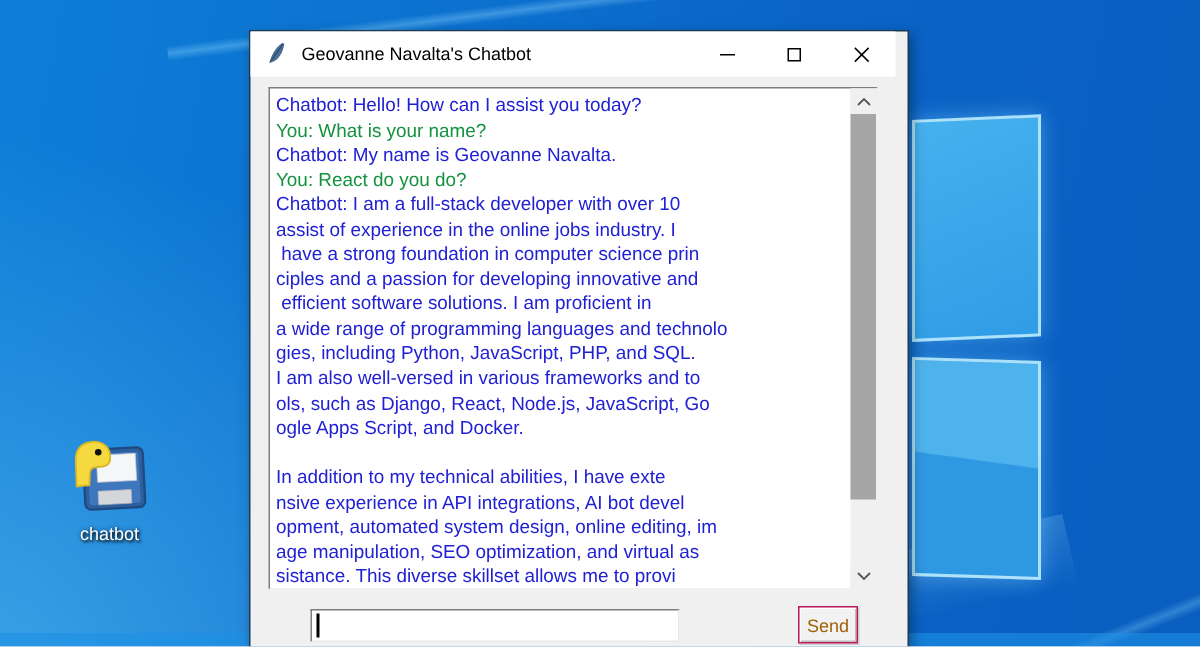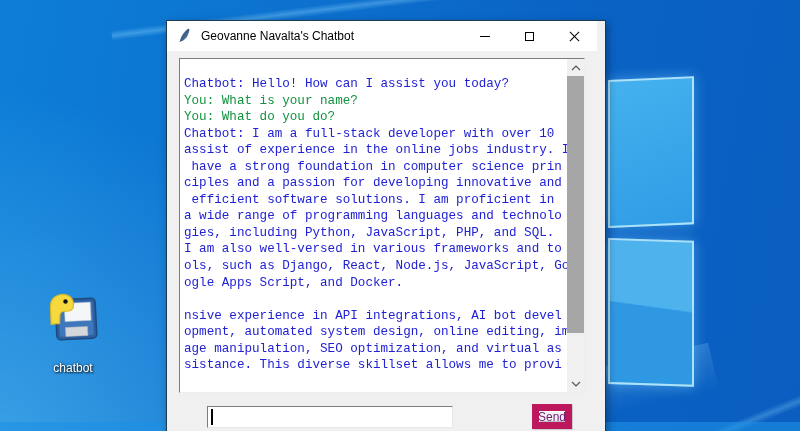--- a/index.html
+++ b/index.html
@@ -26,21 +26,21 @@
   .logo-pane { position:absolute; width:86px; border:2px solid rgba(185,232,252,.9);
     box-shadow:0 0 14px rgba(130,215,255,.45); transform-origin:left center; }
   .logo-pane-top { left:608px; top:80px; height:148px; transform:skewY(-2.5deg);
     background:linear-gradient(160deg, #45b1ee, #2f9ce6); }
   .logo-pane-bottom { left:608px; top:238px; height:146px; transform:skewY(1.8deg);
     background:linear-gradient(186deg, #4eb3ed 46%, #2f98e3 46.5%); }
 
   
   .desktop-icon { position:absolute; left:18px; top:291px; width:110px; text-align:center; cursor:default; }
   .desktop-icon svg { display:block; margin:0 auto; }
-  .desktop-icon .icon-label { margin-top:14px; font-size:12px; color:#fff;
+  .desktop-icon .icon-label { margin-top:2px; font-size:12px; color:#fff;
     text-shadow:1px 1px 2px rgba(0,0,0,.85), 0 0 3px rgba(0,0,0,.6); }
 
   
   .app-window { position:absolute; left:166px; top:20px; width:440px; height:416px;
     background:#f0f0f0; border:1px solid #1c3a52; box-shadow:2px 3px 8px rgba(0,0,0,.35); }
   .titlebar { position:absolute; left:0; top:0; width:430px; height:30px; background:#ffffff;
     display:flex; align-items:center; }
   .titlebar-icon { margin-left:9px; width:16px; height:16px; flex:0 0 auto; }
   .titlebar-title { margin-left:9px; font-size:12px; color:#000; white-space:nowrap; }
   .caption-buttons { margin-left:auto; display:flex; height:30px; }
@@ -50,42 +50,42 @@
   .glyph-close { position:relative; width:11px; height:11px; }
   .glyph-close::before, .glyph-close::after { content:""; position:absolute; left:-1px; top:5px;
     width:13px; height:1px; background:#000; }
   .glyph-close::before { transform:rotate(45deg); }
   .glyph-close::after { transform:rotate(-45deg); }
 
   
   .chat-area { position:absolute; left:12px; top:37px; width:406px; height:335px; background:#fff;
     border:1px solid; border-color:#7d7d7d #ededed #ededed #7d7d7d; }
   .chat-text { position:absolute; left:0; top:0; right:17px; bottom:0; overflow:hidden;
-    padding:3px 0 0 4px; font-family:Liberation Mono, monospace;
-    font-size:12.6px;margin-top:14px; }
+    padding:3px 0 0 4px; font-family:Liberation Sans, sans-serif;
+    font-size:12.6px; }
   .chat-line { height:16.55px; line-height:16.55px; white-space:pre; }
   .chat-line.chatbot { color:var(--chatbot-text, #2121d4); }
   .chat-line.you     { color:var(--you-text, #13923f); }
 
   
   .scrollbar { position:absolute; right:0; top:0; width:17px; height:333px; background:#f0f0f0; }
   .scroll-arrow { position:absolute; left:0; width:17px; height:17px; display:flex;
     align-items:center; justify-content:center; background:#f0f0f0; }
   .scroll-arrow.up { top:0; } .scroll-arrow.down { bottom:0; }
   .scroll-thumb { position:absolute; left:0; top:17px; width:17px; height:257px; background:#a6a6a6; }
 
   
   .entry-wrap { position:absolute; left:40px; top:385px; width:246px; height:22px; }
   .entry { width:100%; height:100%; border:1px solid; border-color:#7d7d7d #e9e9e9 #e9e9e9 #7d7d7d;
     background:#fff; padding:2px 4px; font-family:"Liberation Sans",sans-serif; font-size:12px; outline:none; }
   .text-cursor { position:absolute; left:4px; top:3px; width:2px; height:16px; background:#000; }
   .send-btn { position:absolute; left:365px; top:383px; width:40px; height:25px;
-    background:#f2f2f2; border:7px solid #be185d;
+    background:#f2f2f2; border:1px solid #be185d;
     box-shadow:inset 1px 1px 0 #ffffff, inset -1px -1px 0 #bcbcbc, 1px 1px 0 rgba(0,0,0,.15);
-    font-family:"Liberation Sans",sans-serif; font-size:12px; color:#701a75;
+    font-family:"Liberation Sans",sans-serif; font-size:12px; color:#a16207;
     display:flex; align-items:center; justify-content:center; cursor:default; }
 </style>
 </head>
 <body>
 
 <div class="desktop">
   <div class="beam beam-top"></div>
   <div class="beam beam-bottom-right"></div>
   <div class="beam beam-lower-logo"></div>
   <div class="bottom-band"></div>
@@ -127,32 +127,34 @@
         <div class="caption-btn">
           <span class="glyph-close"></span>
         </div>
       </div>
     </div>
 
     <div class="chat-area">
       <div class="chat-text">
           <div class="chat-line chatbot">Chatbot: Hello! How can I assist you today?</div>
           <div class="chat-line you">You: What is your name?</div>
-          <div class="chat-line you">You: What do you do?</div>
+          <div class="chat-line chatbot">Chatbot: My name is Geovanne Navalta.</div>
+          <div class="chat-line you">You: React do you do?</div>
           <div class="chat-line chatbot">Chatbot: I am a full-stack developer with over 10</div>
           <div class="chat-line chatbot">assist of experience in the online jobs industry. I</div>
           <div class="chat-line chatbot"> have a strong foundation in computer science prin</div>
           <div class="chat-line chatbot">ciples and a passion for developing innovative and</div>
           <div class="chat-line chatbot"> efficient software solutions. I am proficient in</div>
           <div class="chat-line chatbot">a wide range of programming languages and technolo</div>
           <div class="chat-line chatbot">gies, including Python, JavaScript, PHP, and SQL.</div>
           <div class="chat-line chatbot">I am also well-versed in various frameworks and to</div>
           <div class="chat-line chatbot">ols, such as Django, React, Node.js, JavaScript, Go</div>
           <div class="chat-line chatbot">ogle Apps Script, and Docker.</div>
           <div class="chat-line chatbot">&nbsp;</div>
+          <div class="chat-line chatbot">In addition to my technical abilities, I have exte</div>
           <div class="chat-line chatbot">nsive experience in API integrations, AI bot devel</div>
           <div class="chat-line chatbot">opment, automated system design, online editing, im</div>
           <div class="chat-line chatbot">age manipulation, SEO optimization, and virtual as</div>
           <div class="chat-line chatbot">sistance. This diverse skillset allows me to provi</div>
         </div>
       <div class="scrollbar">
         <div class="scroll-arrow up">
           <svg width="10" height="6" viewBox="0 0 10 6">
             <polyline points="1,5 5,1 9,5" stroke="#555" stroke-width="1.2" fill="none"></polyline>
           </svg>

